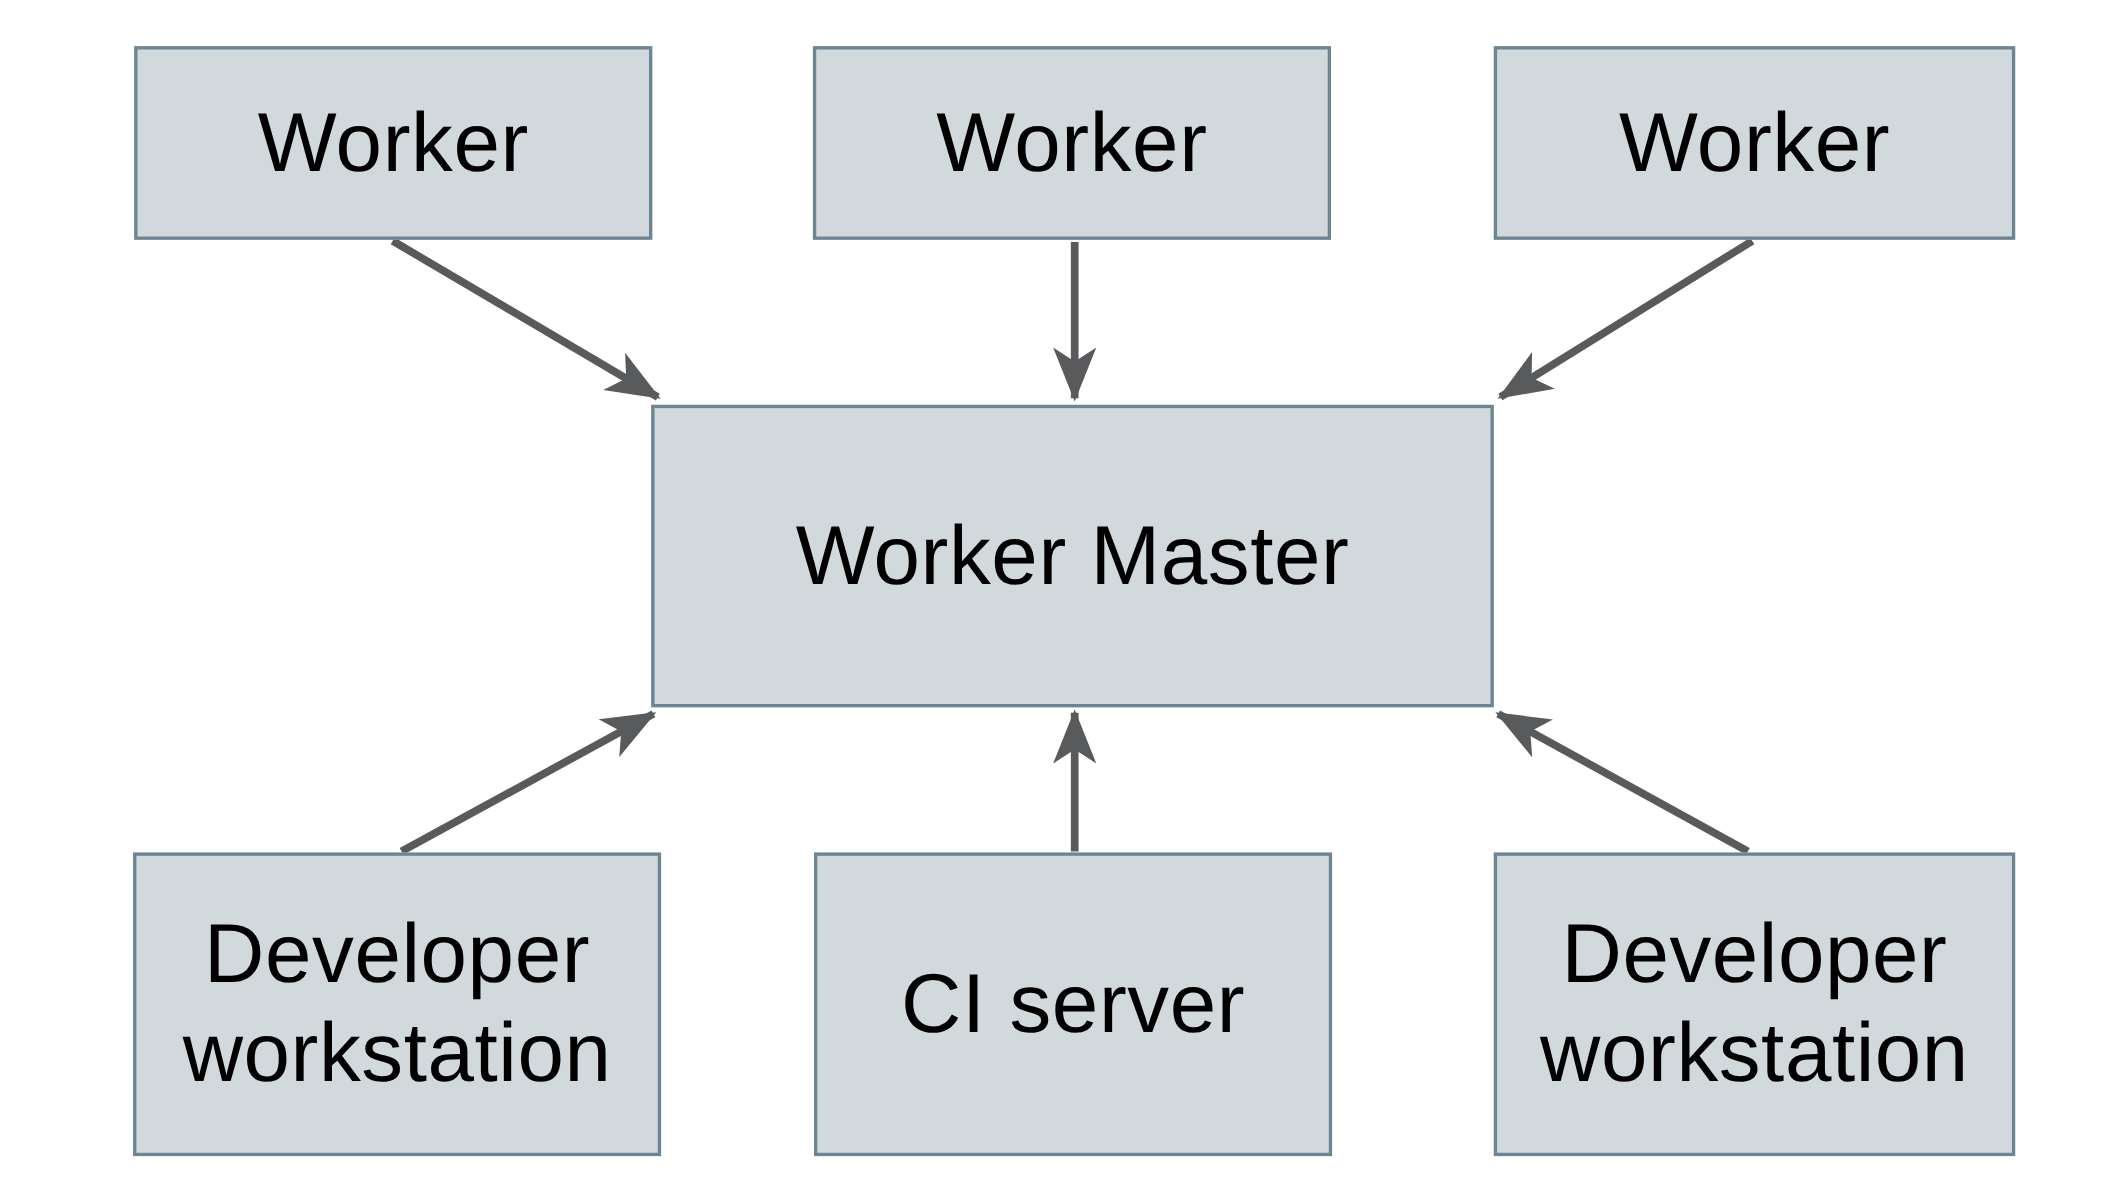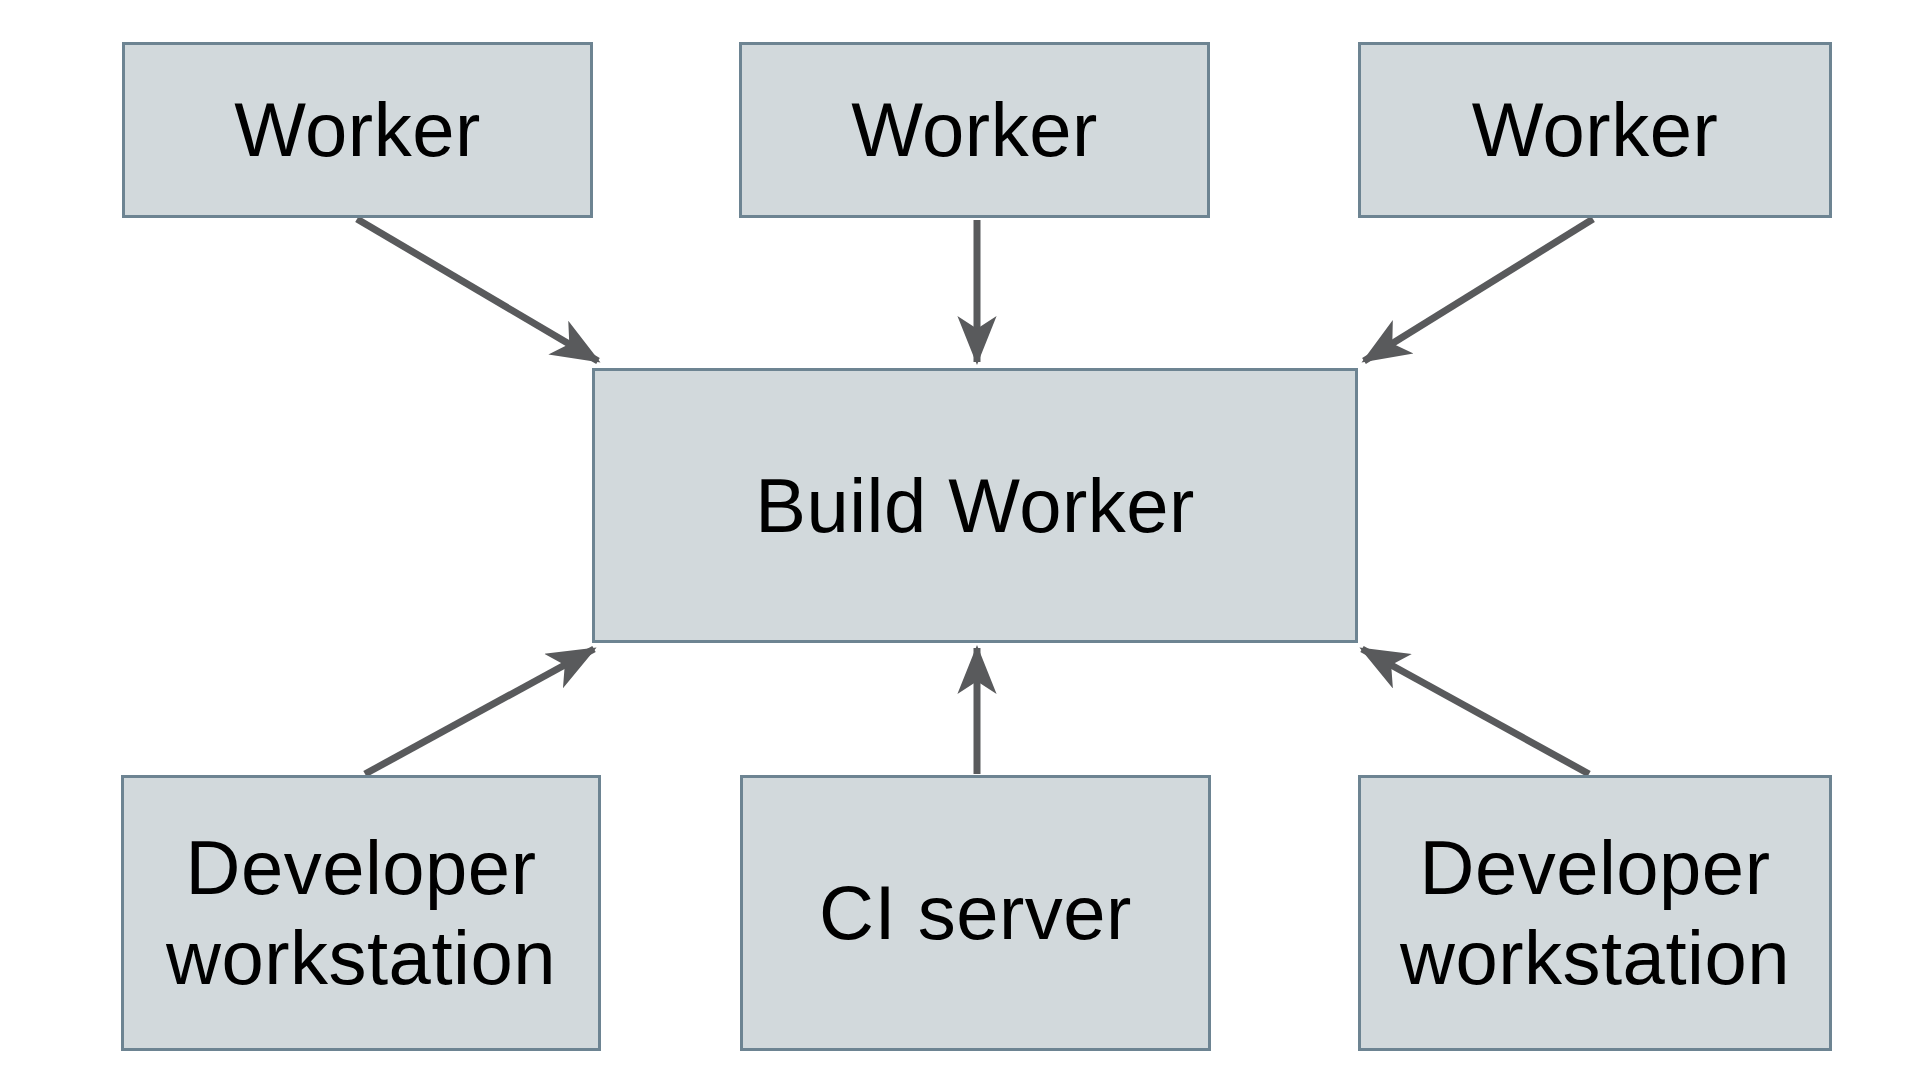--- a/index.html
+++ b/index.html
@@ -62,21 +62,21 @@
       <div class="node" style="left: 122px; top: 42px; width: 471px; height: 176px; background: rgb(210, 217, 220); border-color: rgb(109, 132, 146); color: rgb(0, 0, 0);">
         <span>Worker</span>
       </div>
       <div class="node" style="left: 739px; top: 42px; width: 471px; height: 176px; background: rgb(210, 217, 220); border-color: rgb(109, 132, 146); color: rgb(0, 0, 0);">
         <span>Worker</span>
       </div>
       <div class="node" style="left: 1358px; top: 42px; width: 474px; height: 176px; background: rgb(210, 217, 220); border-color: rgb(109, 132, 146); color: rgb(0, 0, 0);">
         <span>Worker</span>
       </div>
       <div class="node" style="left: 592px; top: 368px; width: 766px; height: 275px; background: rgb(210, 217, 220); border-color: rgb(109, 132, 146); color: rgb(0, 0, 0);">
-        <span>Build Worker</span>
+        <span>Worker Master</span>
       </div>
       <div class="node" style="left: 121px; top: 775px; width: 480px; height: 276px; background: rgb(210, 217, 220); border-color: rgb(109, 132, 146); color: rgb(0, 0, 0);">
         <span>Developer workstation</span>
       </div>
       <div class="node" style="left: 740px; top: 775px; width: 471px; height: 276px; background: rgb(210, 217, 220); border-color: rgb(109, 132, 146); color: rgb(0, 0, 0); text-align: right;">
         <span>CI server</span>
       </div>
       <div class="node" style="left: 1358px; top: 775px; width: 474px; height: 276px; background: rgb(210, 217, 220); border-color: rgb(109, 132, 146); color: rgb(0, 0, 0);">
         <span>Developer workstation</span>
       </div>

